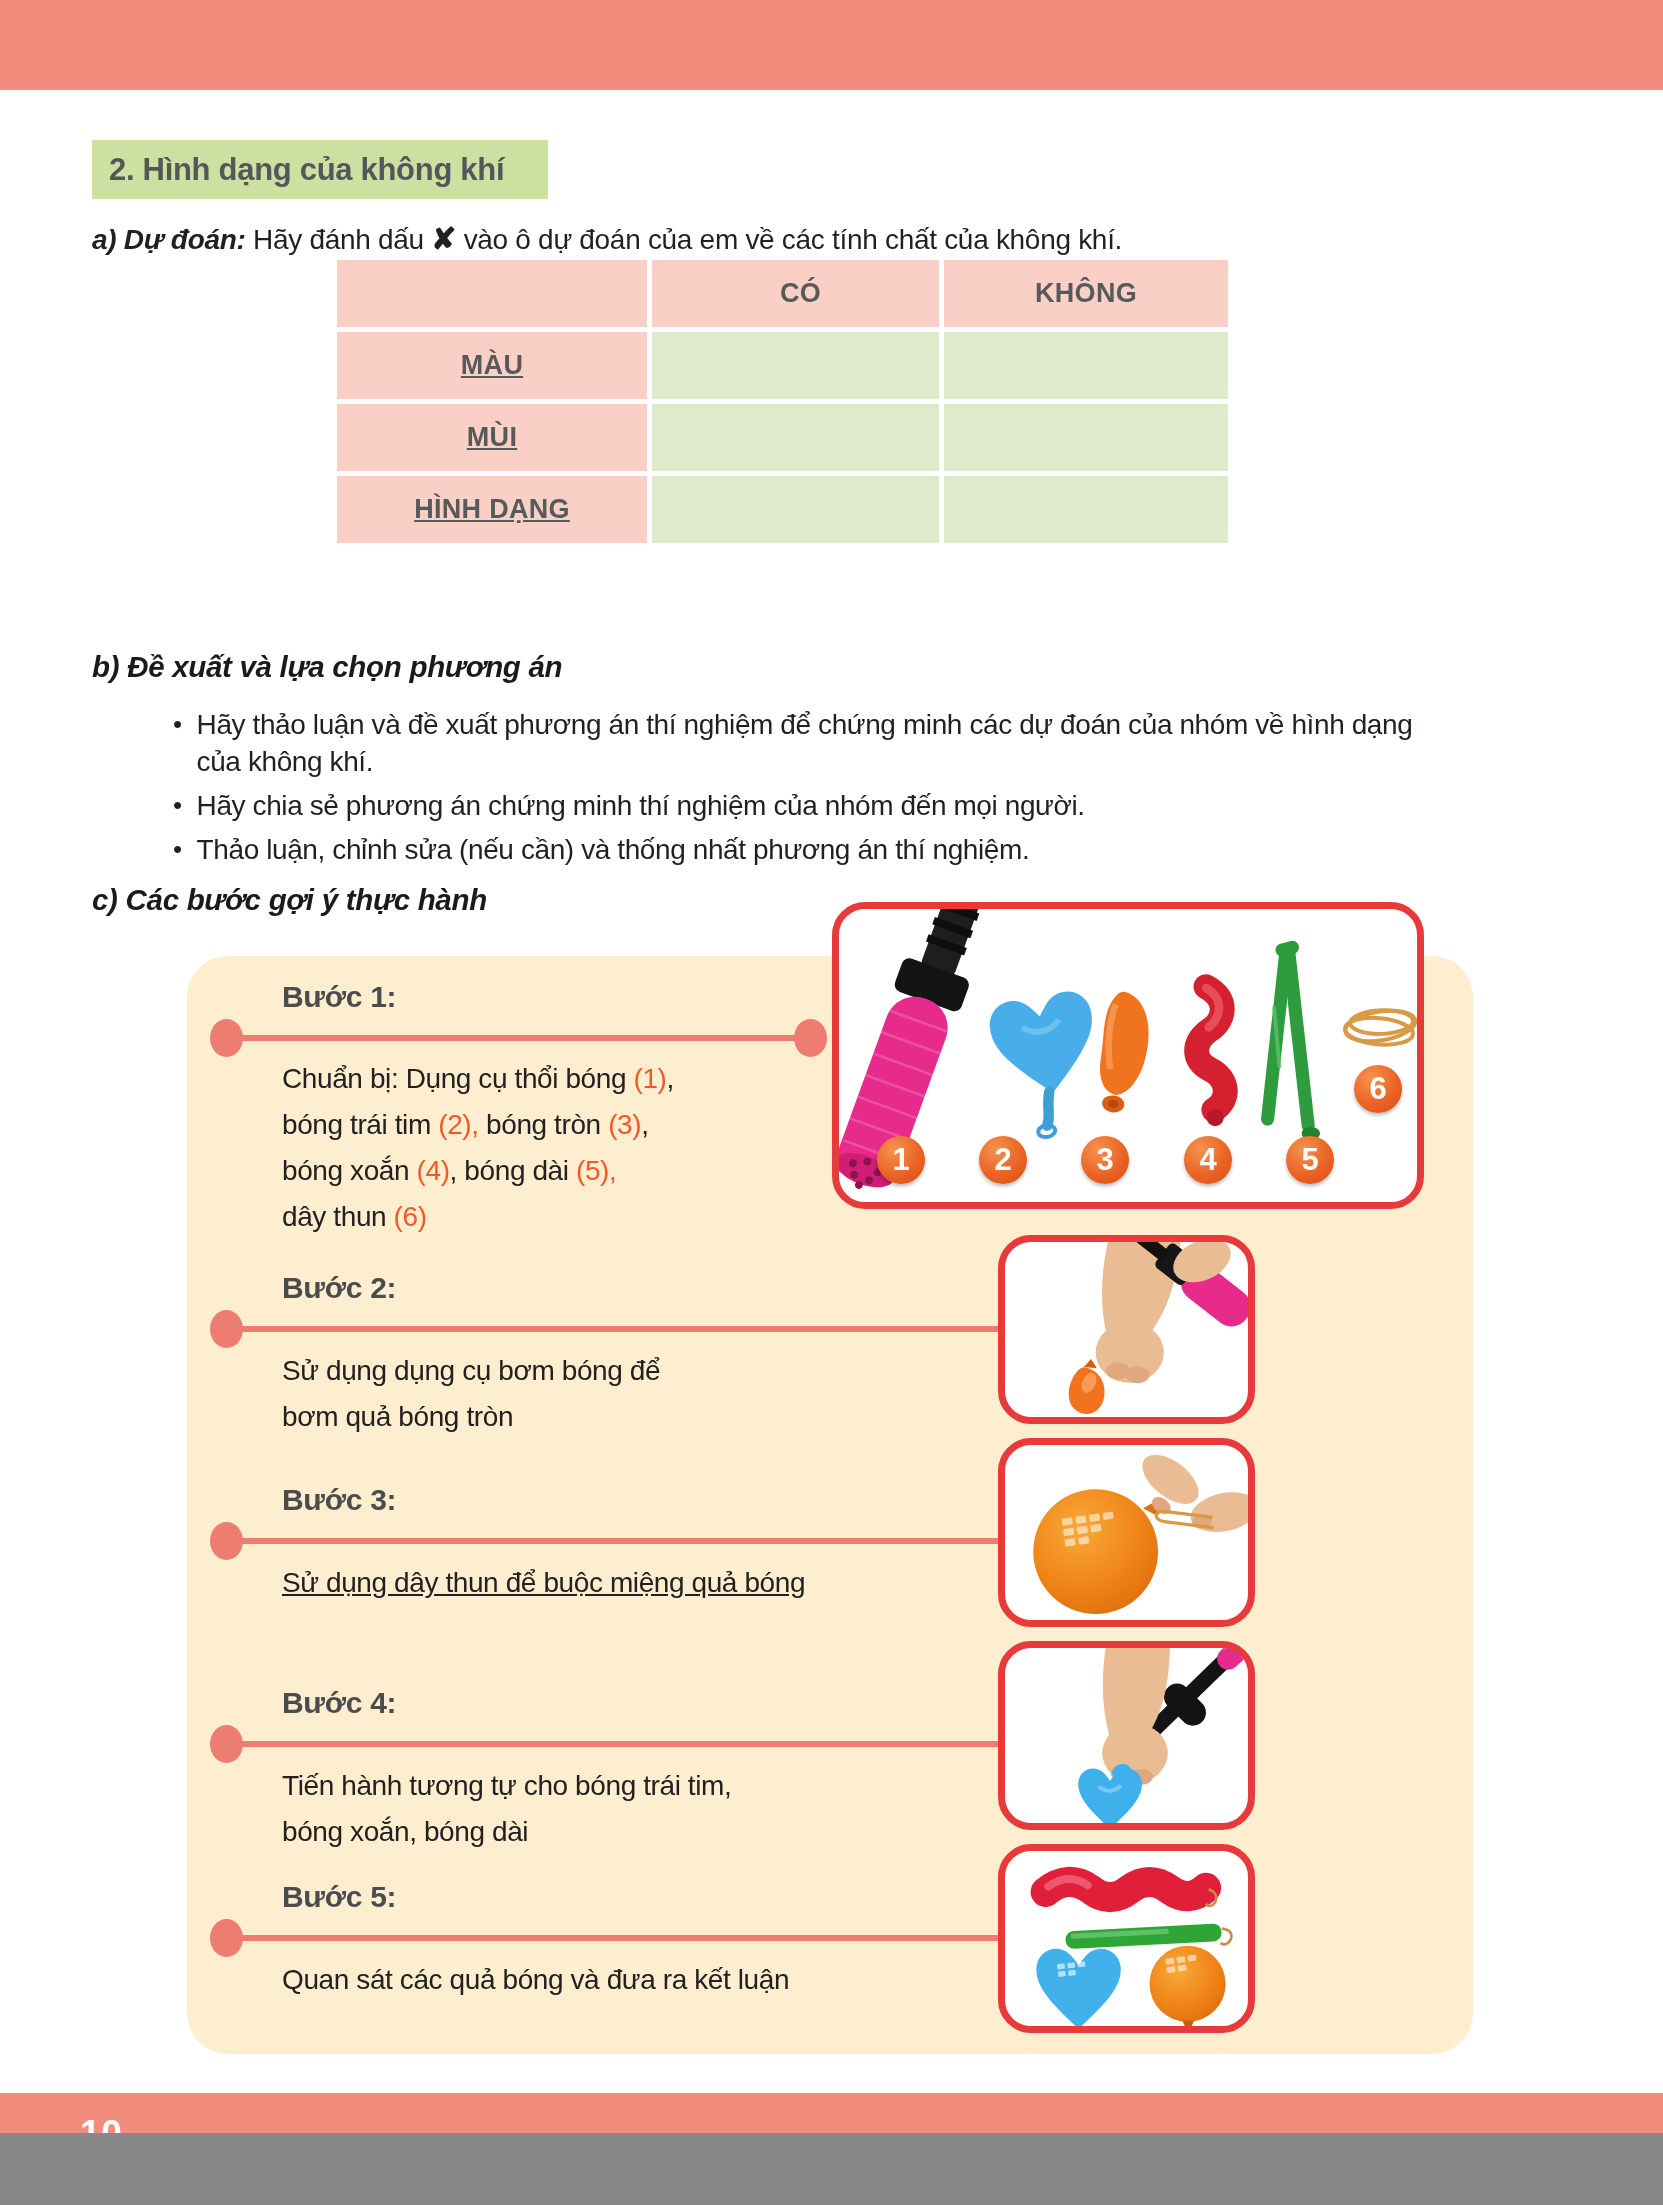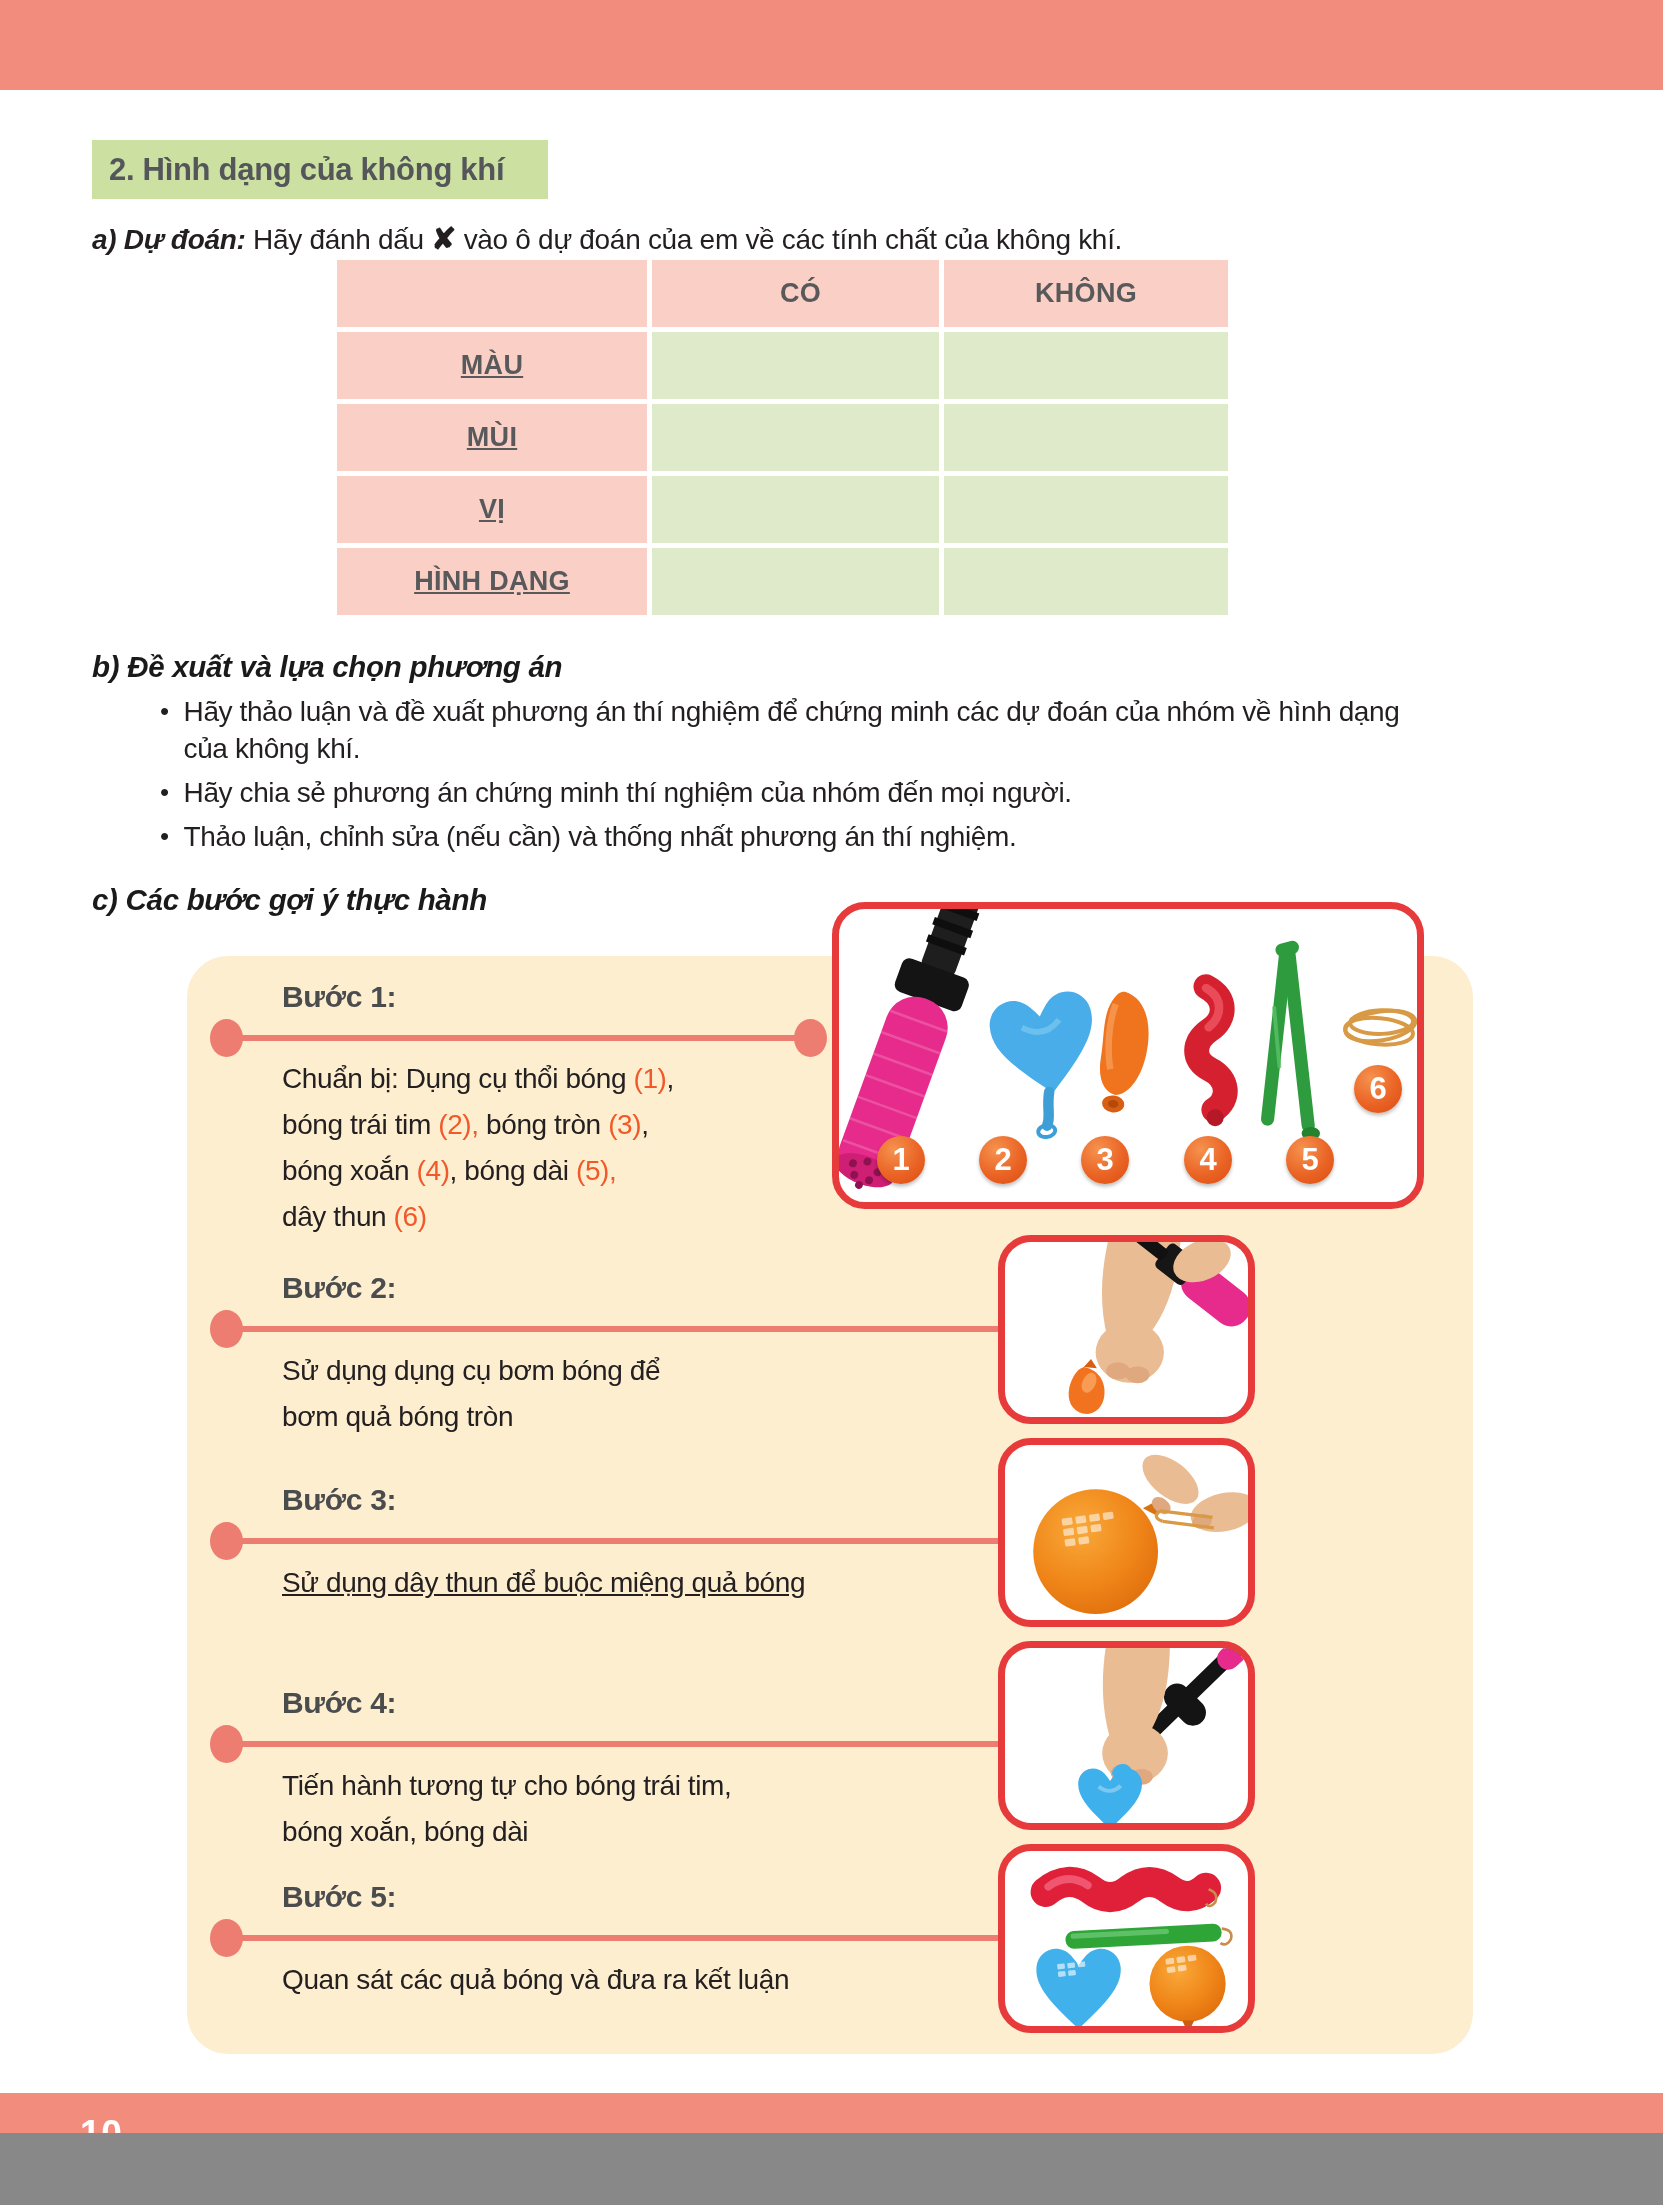--- a/index.html
+++ b/index.html
@@ -29,21 +29,21 @@
     font-size:27px;font-weight:bold;color:#58595B;letter-spacing:0.3px;
   }
   .c-label{width:308px;background:#F9CFC6;text-decoration:underline;}
   .c-yes{width:275px;background:#F9CFC6;padding-left:11px;}
   .c-no{width:282px;background:#F9CFC6;}
   tr.data .c-yes,tr.data .c-no{background:#DFEACB;}
   
   .b-head,.c-head{position:absolute;left:92px;font-size:29.5px;font-weight:bold;font-style:italic;color:#1A1A1A;letter-spacing:-0.3px;}
   .b-head{top:650px;}
   .c-head{top:883px;}
-  ul.bullets{position:absolute;left:160px;top:693px;margin:0;padding:0;list-style:none;width:1244px;}
+  ul.bullets{position:absolute;left:160px;top:693px;margin:13px;padding:0;list-style:none;width:1244px;}
   ul.bullets li{
     position:relative;padding-left:23.6px;margin-bottom:7.2px;
     font-size:28px;line-height:37px;color:#231F20;letter-spacing:-0.4px;
   }
   ul.bullets li::before{content:"•";position:absolute;left:0;top:0;font-size:26px;}
   
   .panel{position:absolute;left:187px;top:956px;width:1286px;height:1098px;background:#FCEECF;border-radius:41px;}
   .step-label{position:absolute;left:282px;font-size:30px;font-weight:bold;color:#4B4C4E;letter-spacing:-0.3px;}
   .tl-line{position:absolute;height:5.9px;background:#EE7D71;}
   .tl-dot{position:absolute;width:33px;height:38px;border-radius:50%;background:#EE7D71;}
@@ -91,25 +91,20 @@
       <td class="c-label">MÀU</td>
       <td class="c-yes"></td>
       <td class="c-no"></td>
     </tr>
     <tr class="data">
       <td class="c-label">MÙI</td>
       <td class="c-yes"></td>
       <td class="c-no"></td>
     </tr>
     <tr class="data">
-      <td class="c-label">VỊ</td>
-      <td class="c-yes"></td>
-      <td class="c-no"></td>
-    </tr>
-    <tr class="data">
       <td class="c-label">HÌNH DẠNG</td>
       <td class="c-yes"></td>
       <td class="c-no"></td>
     </tr>
   </tbody>
     </table>
 
   <div class="b-head">b) Đề xuất và lựa chọn phương án</div>
   <ul class="bullets">
     <li>Hãy thảo luận và đề xuất phương án thí nghiệm để chứng minh các dự đoán của nhóm về hình dạng của không khí.</li>

